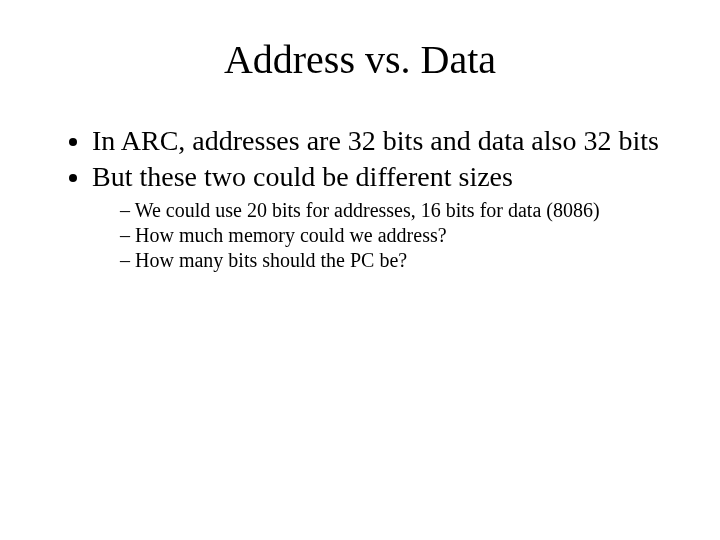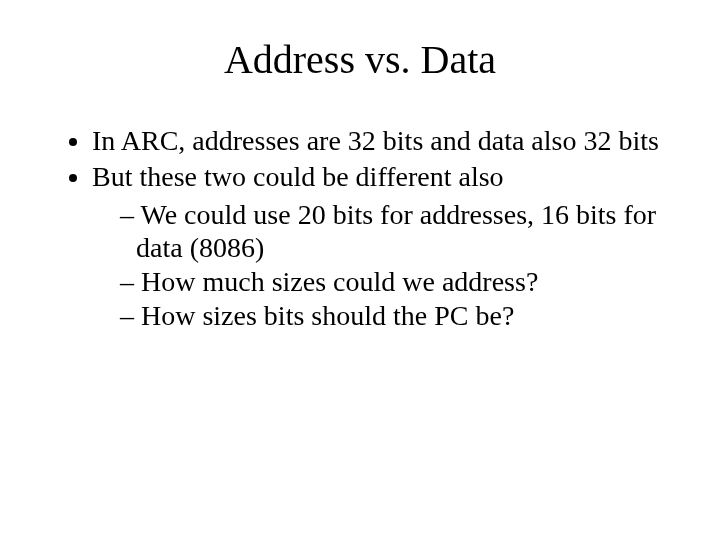--- a/index.html
+++ b/index.html
@@ -30,21 +30,21 @@
     font-size: 28px;
     line-height: 1.15;
   }
   ul.level1 > li {
     margin-bottom: 4px;
   }
   ul.level2 {
     list-style: none;
     margin: 6px 0 0 0;
     padding-left: 28px;
-    font-size: 28px;
+    font-size: 20px;
     line-height: 1.15;
   }
   ul.level2 > li {
     margin-bottom: 2px;
     text-indent: -16px;
     padding-left: 16px;
   }
   ul.level2 > li::before {
     content: "– ";
   }
@@ -53,27 +53,27 @@
 <body>
 
 <div class="slide">
   <h1 class="title">Address vs. Data</h1>
 
   <ul class="level1">
     <li>
       <span>In ARC, addresses are 32 bits and data also 32 bits</span>
     </li>
     <li>
-      <span>But these two could be different also</span>
+      <span>But these two could be different sizes</span>
       <ul class="level2">
         <li>
           <span>We could use 20 bits for addresses, 16 bits for data (8086)</span>
         </li>
         <li>
-          <span>How much sizes could we address?</span>
+          <span>How much memory could we address?</span>
         </li>
         <li>
-          <span>How sizes bits should the PC be?</span>
+          <span>How many bits should the PC be?</span>
         </li>
       </ul>
     </li>
   </ul>
 </div>
 
 </body></html>

